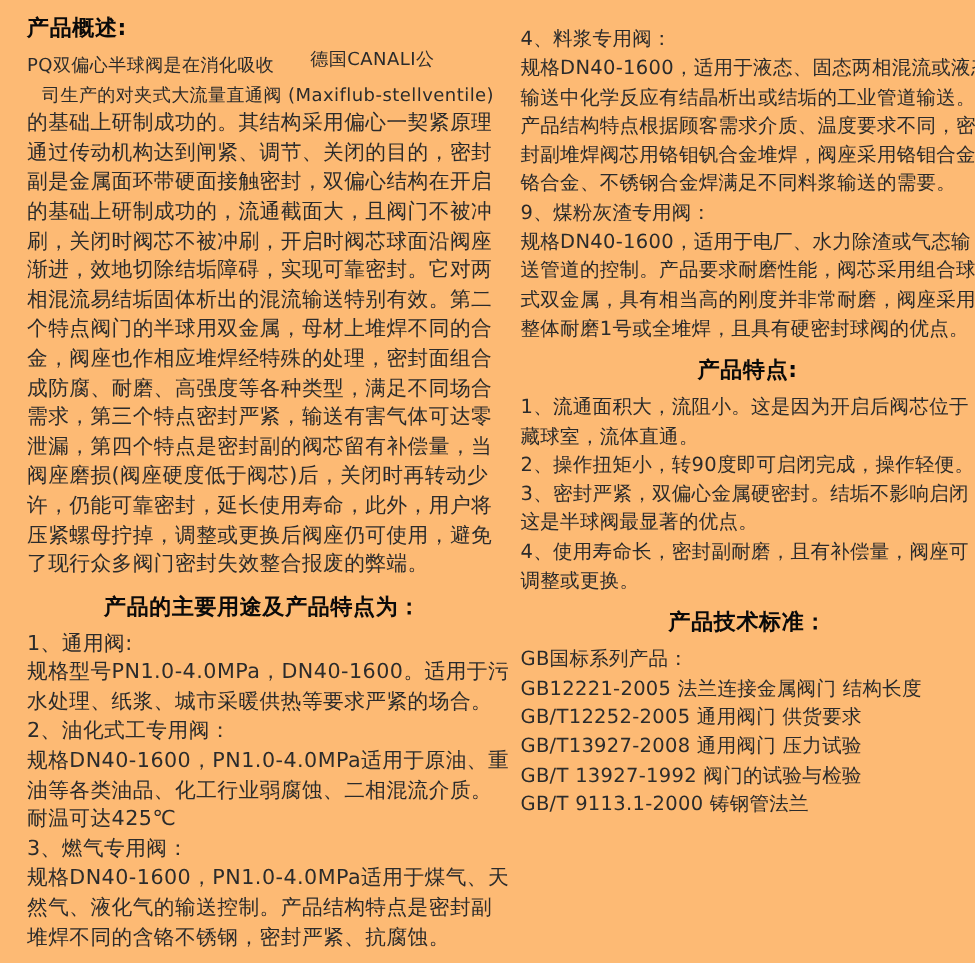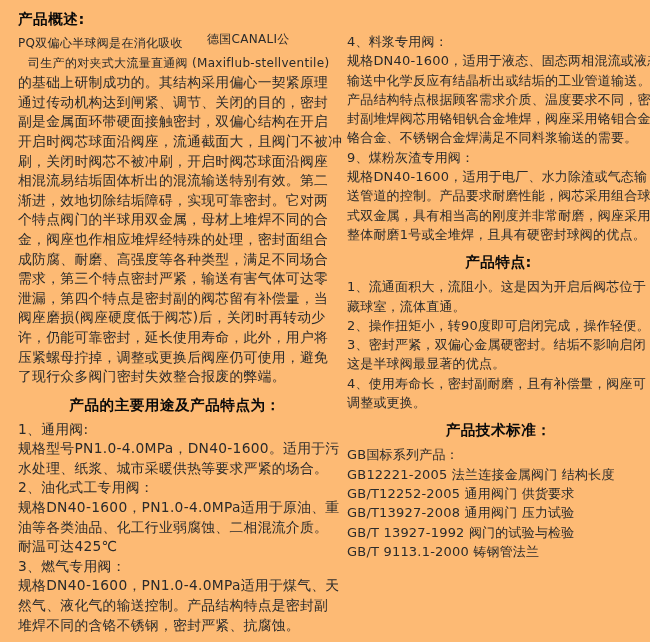--- a/index.html
+++ b/index.html
@@ -8,21 +8,21 @@
     background:#f2f2f2;
     font-family:"DejaVu Sans","Liberation Sans",sans-serif;
   }
   .page{
     position:relative;width:650px;height:642px;
     background:#fdba74;overflow:hidden;
     color:#2b2b2b;
   }
   .col{position:absolute;}
   .col-left{left:18px;top:9px;width:314px;font-size:13.8px;}
-  .col-right{left:347px;top:32px;width:303px;font-size:13px;}
+  .col-right{left:347px;top:17px;width:303px;font-size:13px;}
   .block{margin:0;}
   .heading{
     font-weight:bold;color:#0a0a0a;
     font-size:14.6px;line-height:20px;
     margin:0 0 5px 0;letter-spacing:0.5px;
   }
   .block.heading + .block.para{margin-top:0;}
   .block.para + .block.heading{margin-top:8px;text-align:center;}
   .line{
     line-height:19.6px;height:19.6px;
@@ -38,24 +38,24 @@
 
 <div class="page">
   <div class="col col-left">
       <div class="block heading">产品概述:</div>
       <div class="block para">
         <div class="line small"><span>PQ双偏心半球阀是在消化吸收</span><span class="raised">德国CANALI公</span></div>
         <div class="line small ind">司生产的对夹式大流量直通阀 (Maxiflub-stellventile)</div>
         <div class="line">的基础上研制成功的。其结构采用偏心一契紧原理</div>
         <div class="line">通过传动机构达到闸紧、调节、关闭的目的，密封</div>
         <div class="line">副是金属面环带硬面接触密封，双偏心结构在开启</div>
-        <div class="line">开启时阀芯球面沿阀座，流通截面大，且阀门不被冲</div>
+        <div class="line">的基础上研制成功的，流通截面大，且阀门不被冲</div>
         <div class="line">刷，关闭时阀芯不被冲刷，开启时阀芯球面沿阀座</div>
+        <div class="line">渐进，效地切除结垢障碍，实现可靠密封。它对两</div>
         <div class="line">相混流易结垢固体析出的混流输送特别有效。第二</div>
-        <div class="line">渐进，效地切除结垢障碍，实现可靠密封。它对两</div>
         <div class="line">个特点阀门的半球用双金属，母材上堆焊不同的合</div>
         <div class="line">金，阀座也作相应堆焊经特殊的处理，密封面组合</div>
         <div class="line">成防腐、耐磨、高强度等各种类型，满足不同场合</div>
         <div class="line">需求，第三个特点密封严紧，输送有害气体可达零</div>
         <div class="line">泄漏，第四个特点是密封副的阀芯留有补偿量，当</div>
         <div class="line">阀座磨损(阀座硬度低于阀芯)后，关闭时再转动少</div>
         <div class="line">许，仍能可靠密封，延长使用寿命，此外，用户将</div>
         <div class="line">压紧螺母拧掉，调整或更换后阀座仍可使用，避免</div>
         <div class="line">了现行众多阀门密封失效整合报废的弊端。</div>
       </div>

